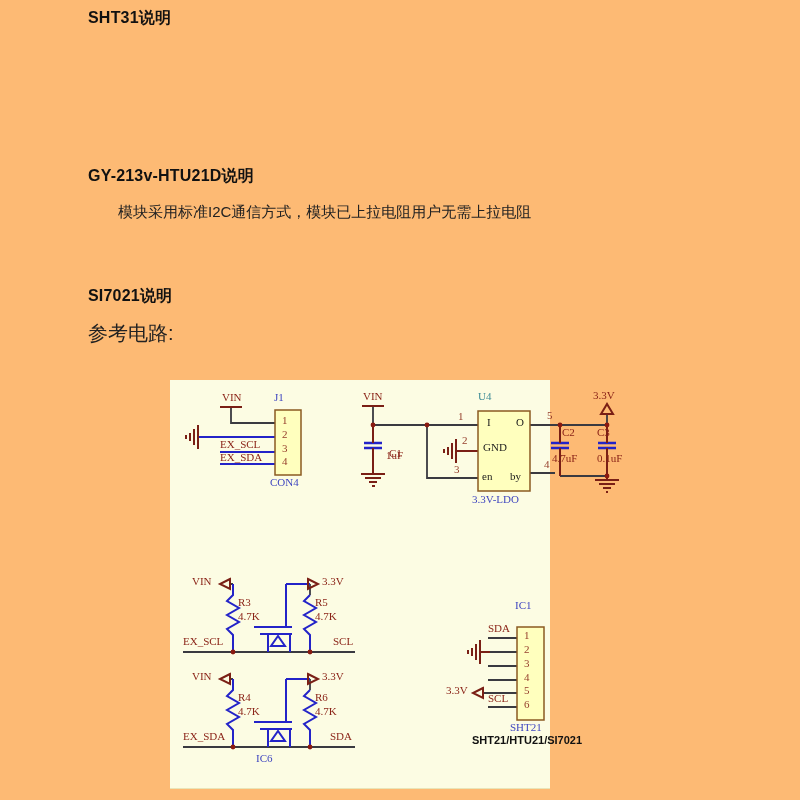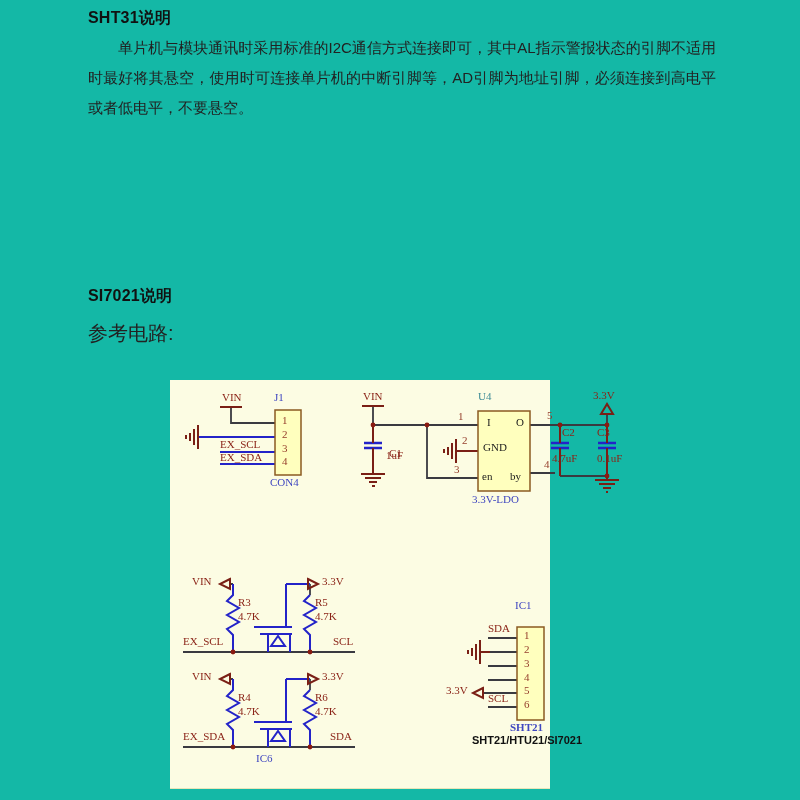--- a/index.html
+++ b/index.html
@@ -1,16 +1,16 @@
 <!DOCTYPE html>
 <html><head>
 <meta charset="utf-8">
 <style>
   html,body{margin:0;padding:0;background:#ffffff;}
-  #page{position:relative;width:800px;height:800px;background:#14b8a6;overflow:hidden;
+  #page{position:relative;width:800px;height:800px;background:#fdba74;overflow:hidden;
         font-family:"Liberation Sans",sans-serif;color:#1a1a1a;}
   .heading{position:absolute;left:88px;font-size:16px;font-weight:bold;color:#111;letter-spacing:.2px;}
   .para{position:absolute;left:88px;width:628px;font-size:15px;line-height:30px;color:#222;
         text-indent:2em;text-align:justify;}
   .reflabel{position:absolute;left:88px;font-size:20px;color:#222;}
   
   #schematic{position:absolute;left:170px;top:380px;width:380px;height:408px;background:#fcfce3;
              border-bottom:1px solid #e9e5b8;}
   #schematic svg{position:absolute;left:0;top:0;}
   .slabel{position:absolute;font-family:"Liberation Serif",serif;font-size:11px;line-height:1;
@@ -21,22 +21,23 @@
   .teal{color:#3d8b96;}
   .blk{color:#1a1a1a;}
   .blkb{color:#111;font-weight:bold;font-family:"Liberation Sans",sans-serif;font-size:11px;}
 </style>
 </head>
 <body>
 
 <div id="page">
 
   <div class="heading" style="top:8px">SHT31说明</div>
-  <div class="para" style="top:33px">单片机与模块通讯时采用标准的I2C通信方式连接即可，其中AL指示警报状态的引脚不适用时最好将其悬空，使用时可连接单片机的中断引脚等，AD引脚为地址引脚，必须连接到高电平或者低电平，不要悬空。</div>
 
+  <div class="heading" style="top:166px">GY-213v-HTU21D说明</div>
+  <div class="para" style="top:197px">模块采用标准I2C通信方式，模块已上拉电阻用户无需上拉电阻</div>
 
   <div class="heading" style="top:286px">SI7021说明</div>
   <div class="reflabel" style="top:320px">参考电路:</div>
 
   <div id="schematic">
     <svg width="468" height="408" viewBox="0 0 468 408">
 
       <g stroke="#3a3a40" stroke-width="1.8" fill="none">
         <path d="M61,27 V43 H105"></path>
         <path d="M203,26 V45 M203,45 H308 M360,45 H437 M257,45 V98 H308 M360,93 H385 M437,34 V45"></path>
@@ -176,18 +177,18 @@
         <span class="slabel des" style="left: 345px; top: 220px;">IC1</span>
         <span class="slabel pin" style="left: 354px; top: 250px;">1</span>
         <span class="slabel pin" style="left: 354px; top: 264px;">2</span>
         <span class="slabel pin" style="left: 354px; top: 278px;">3</span>
         <span class="slabel pin" style="left: 354px; top: 292px;">4</span>
         <span class="slabel pin" style="left: 354px; top: 305px;">5</span>
         <span class="slabel pin" style="left: 354px; top: 319px;">6</span>
         <span class="slabel net" style="left: 318px; top: 243px;">SDA</span>
         <span class="slabel net" style="left: 276px; top: 305px;">3.3V</span>
         <span class="slabel net" style="left: 318px; top: 313px;">SCL</span>
-        <span class="slabel des" style="left: 340px; top: 342px; font-weight: bold;">SHT21</span>
+        <span class="slabel des" style="left: 340px; top: 342px;">SHT21</span>
         <span class="slabel blkb" style="left: 302px; top: 355px;">SHT21/HTU21/SI7021</span>
       </div>
   </div>
 
 </div>
 
 </body></html>

